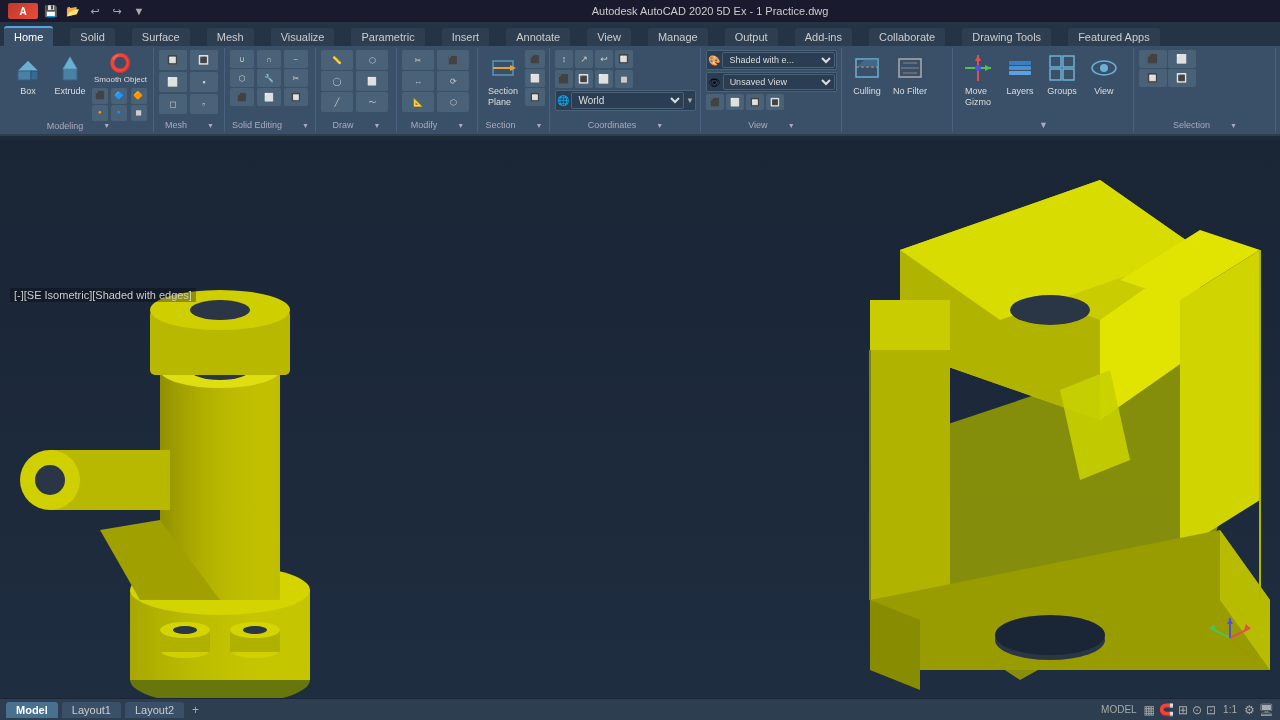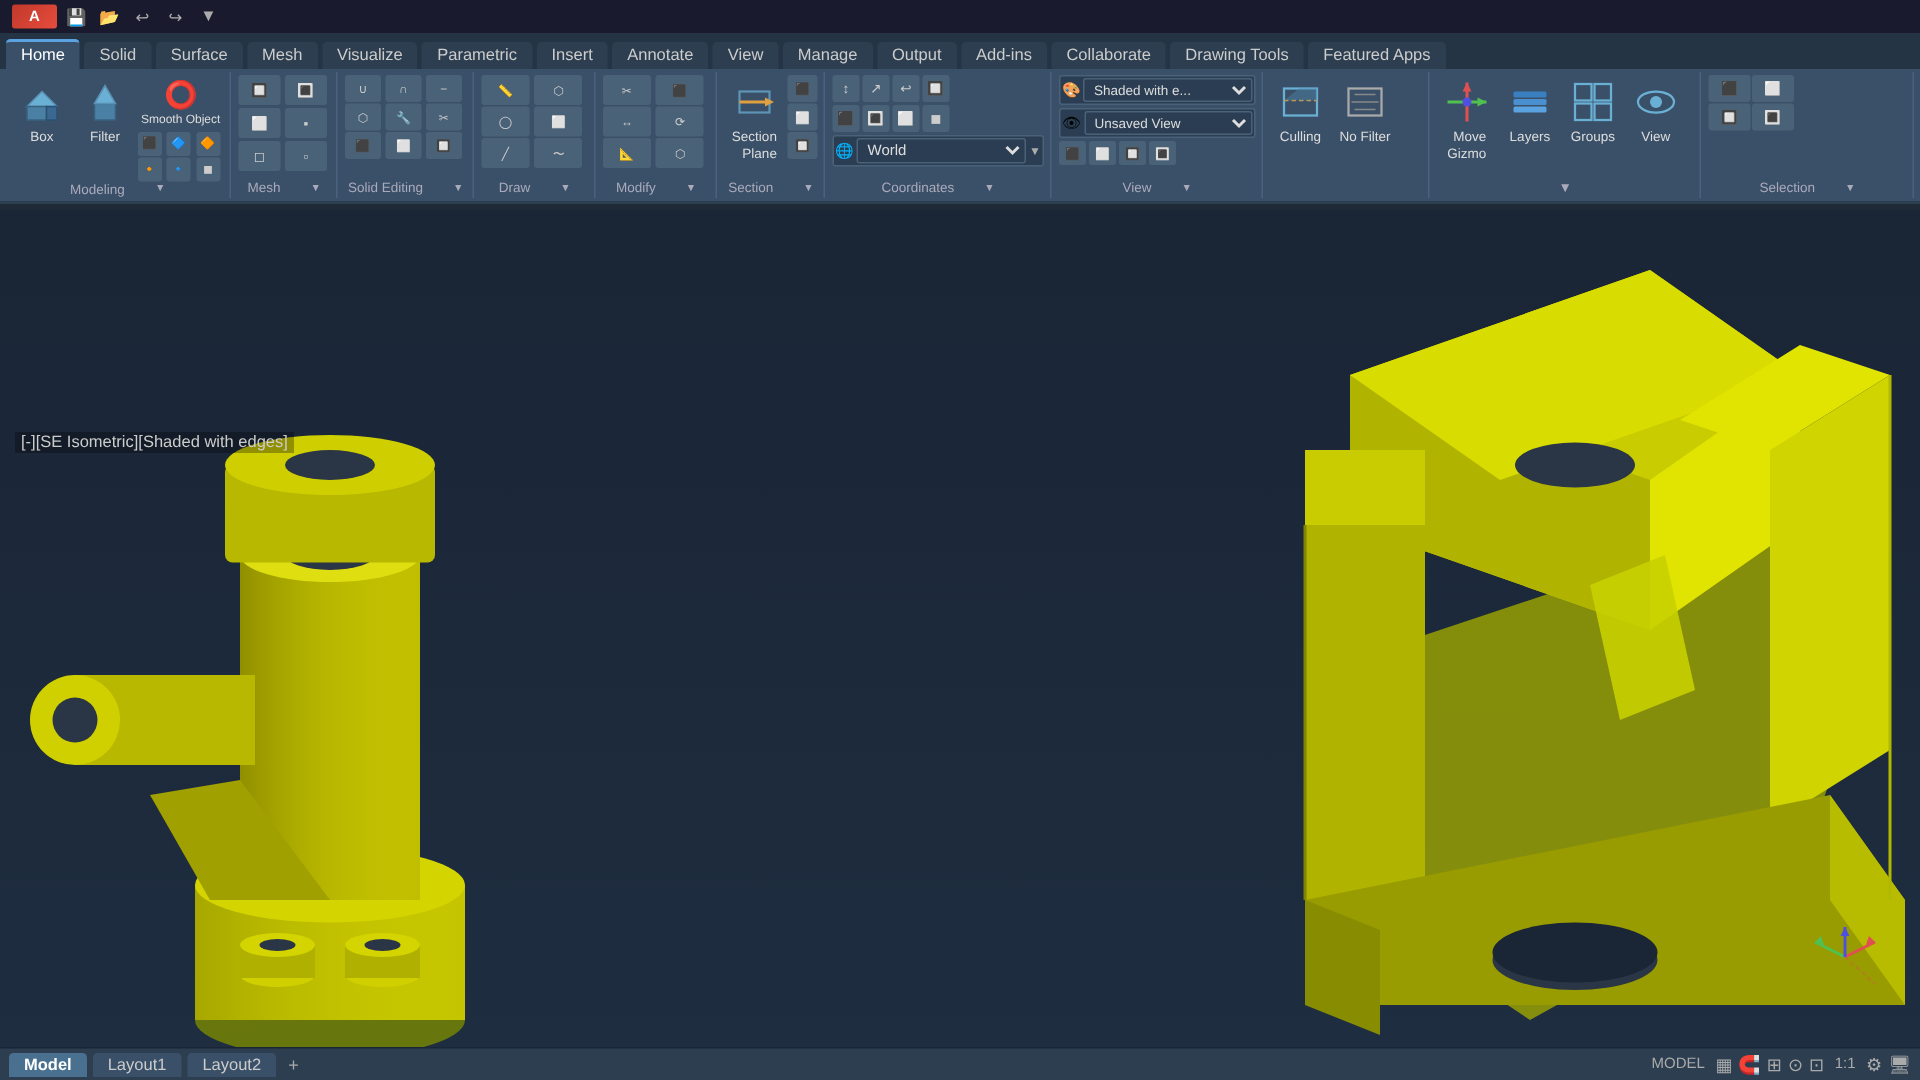--- a/index.html
+++ b/index.html
@@ -87,21 +87,21 @@
       min-width: 40px;
       font-size: 9px;
       color: #ddd;
       gap: 2px;
     }
     .ribbon-btn .icon-box {
       width: 32px; height: 32px;
       display: flex; align-items: center; justify-content: center;
       font-size: 20px;
     }
-    .ribbon-btn .btn-label { font-size: 9px; text-align: right; line-height: 1.2; white-space: nowrap; }
+    .ribbon-btn .btn-label { font-size: 9px; text-align: left; line-height: 1.2; white-space: nowrap; }
     .ribbon-btn-small {
       display: flex;
       flex-direction: row;
       align-items: center;
       padding: 1px 3px;
       cursor: pointer;
       border-radius: 2px;
       font-size: 9px;
       color: #ddd;
       gap: 2px;
@@ -253,23 +253,24 @@
 
 <div id="title-bar">
   <div style="display:flex;align-items:center;gap:4px;">
     <div style="width:30px;height:16px;background:linear-gradient(135deg,#c0392b,#e74c3c);display:flex;align-items:center;justify-content:center;font-size:10px;font-weight:bold;color:#fff;border-radius:2px;">A</div>
     <div class="qa-btn">💾</div>
     <div class="qa-btn">📂</div>
     <div class="qa-btn">↩</div>
     <div class="qa-btn">↪</div>
     <div class="qa-btn">▼</div>
   </div>
+  <div class="title-center">Autodesk AutoCAD 2020  5D Ex - 1 Practice.dwg</div>
 </div>
 
-<div id="ribbon-tabs" style="display:flex;align-items:flex-end;height:24px;background:#243445;padding-left:4px;gap:3px;">
+<div id="ribbon-tabs" style="display:flex;align-items:flex-end;height:24px;background:#243445;padding-left:4px;gap:17px;">
   <div class="ribbon-tab active">Home</div>
   <div class="ribbon-tab">Solid</div>
   <div class="ribbon-tab">Surface</div>
   <div class="ribbon-tab">Mesh</div>
   <div class="ribbon-tab">Visualize</div>
   <div class="ribbon-tab">Parametric</div>
   <div class="ribbon-tab">Insert</div>
   <div class="ribbon-tab">Annotate</div>
   <div class="ribbon-tab">View</div>
   <div class="ribbon-tab">Manage</div>
@@ -294,21 +295,21 @@
         </div>
         <span class="btn-label">Box</span>
       </div>
       <div class="ribbon-btn">
         <div class="icon-box">
           <svg width="30" height="30" viewBox="0 0 30 30">
             <rect x="8" y="16" width="14" height="11" fill="#4a80a4" stroke="#3a6080"></rect>
             <polygon points="8,16 15,4 22,16" fill="#6ab0d4" stroke="#5a90b4"></polygon>
           </svg>
         </div>
-        <span class="btn-label">Filter</span>
+        <span class="btn-label">Extrude</span>
       </div>
       <div style="display:flex;flex-direction:column;gap:1px;flex:1;">
         <div class="ribbon-btn-small" style="flex-direction:column;align-items:center;padding:2px;">
           <div style="font-size:18px;">⭕</div>
           <span style="font-size:8px;color:#ddd;text-align:center;line-height:1.1;">Smooth Object</span>
         </div>
         <div style="display:grid;grid-template-columns:1fr 1fr 1fr;gap:1px;">
           <div class="small-icon-btn" style="font-size:8px;">⬛</div>
           <div class="small-icon-btn" style="font-size:8px;">🔷</div>
           <div class="small-icon-btn" style="font-size:8px;">🔶</div>

